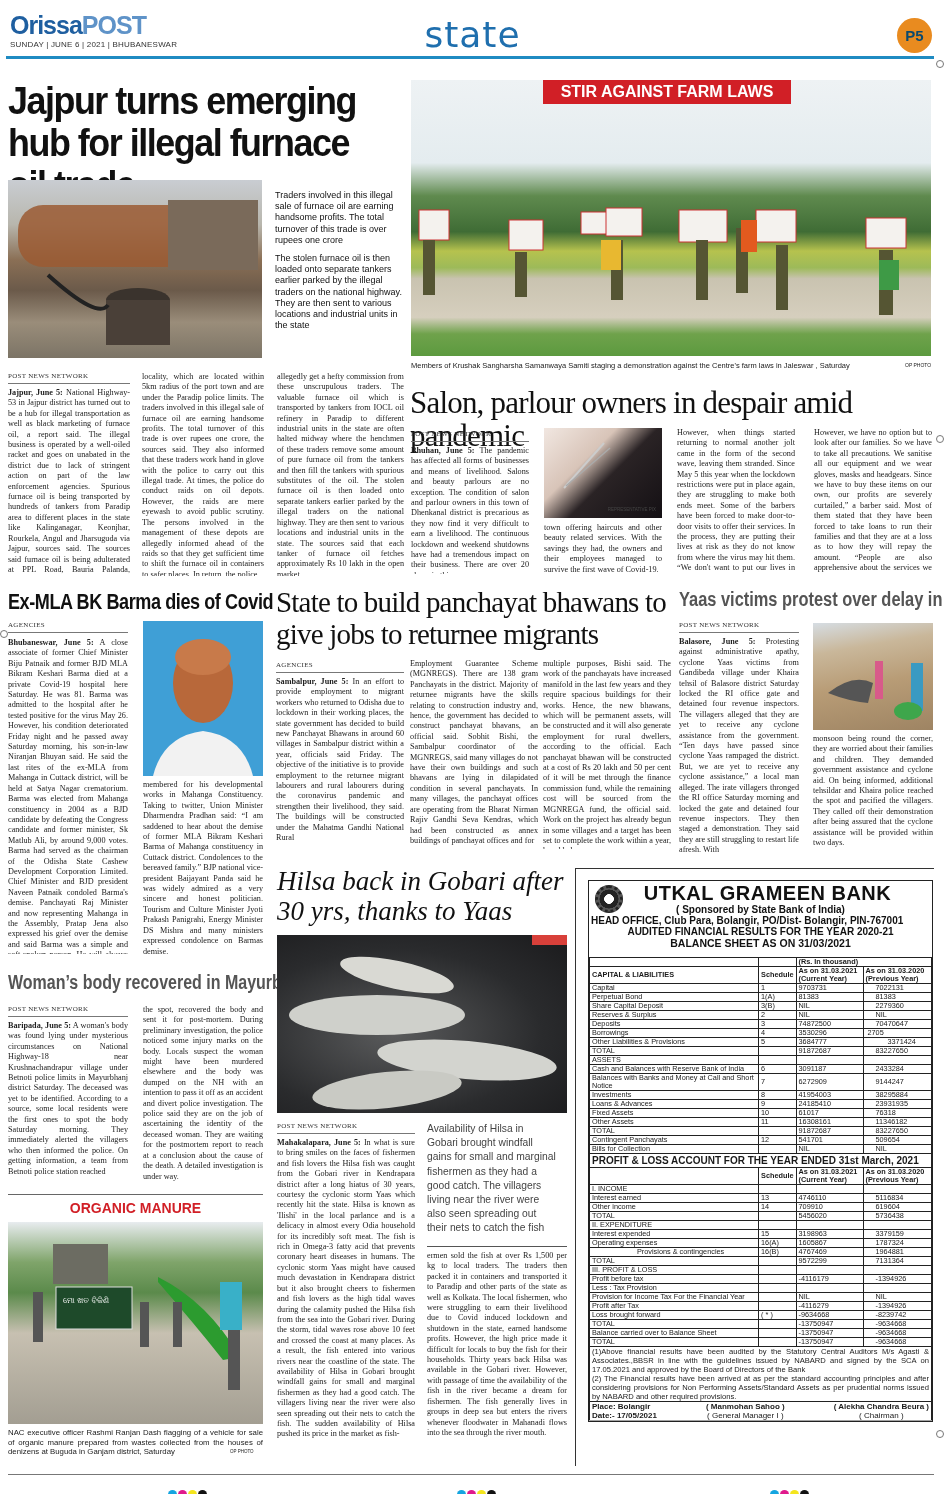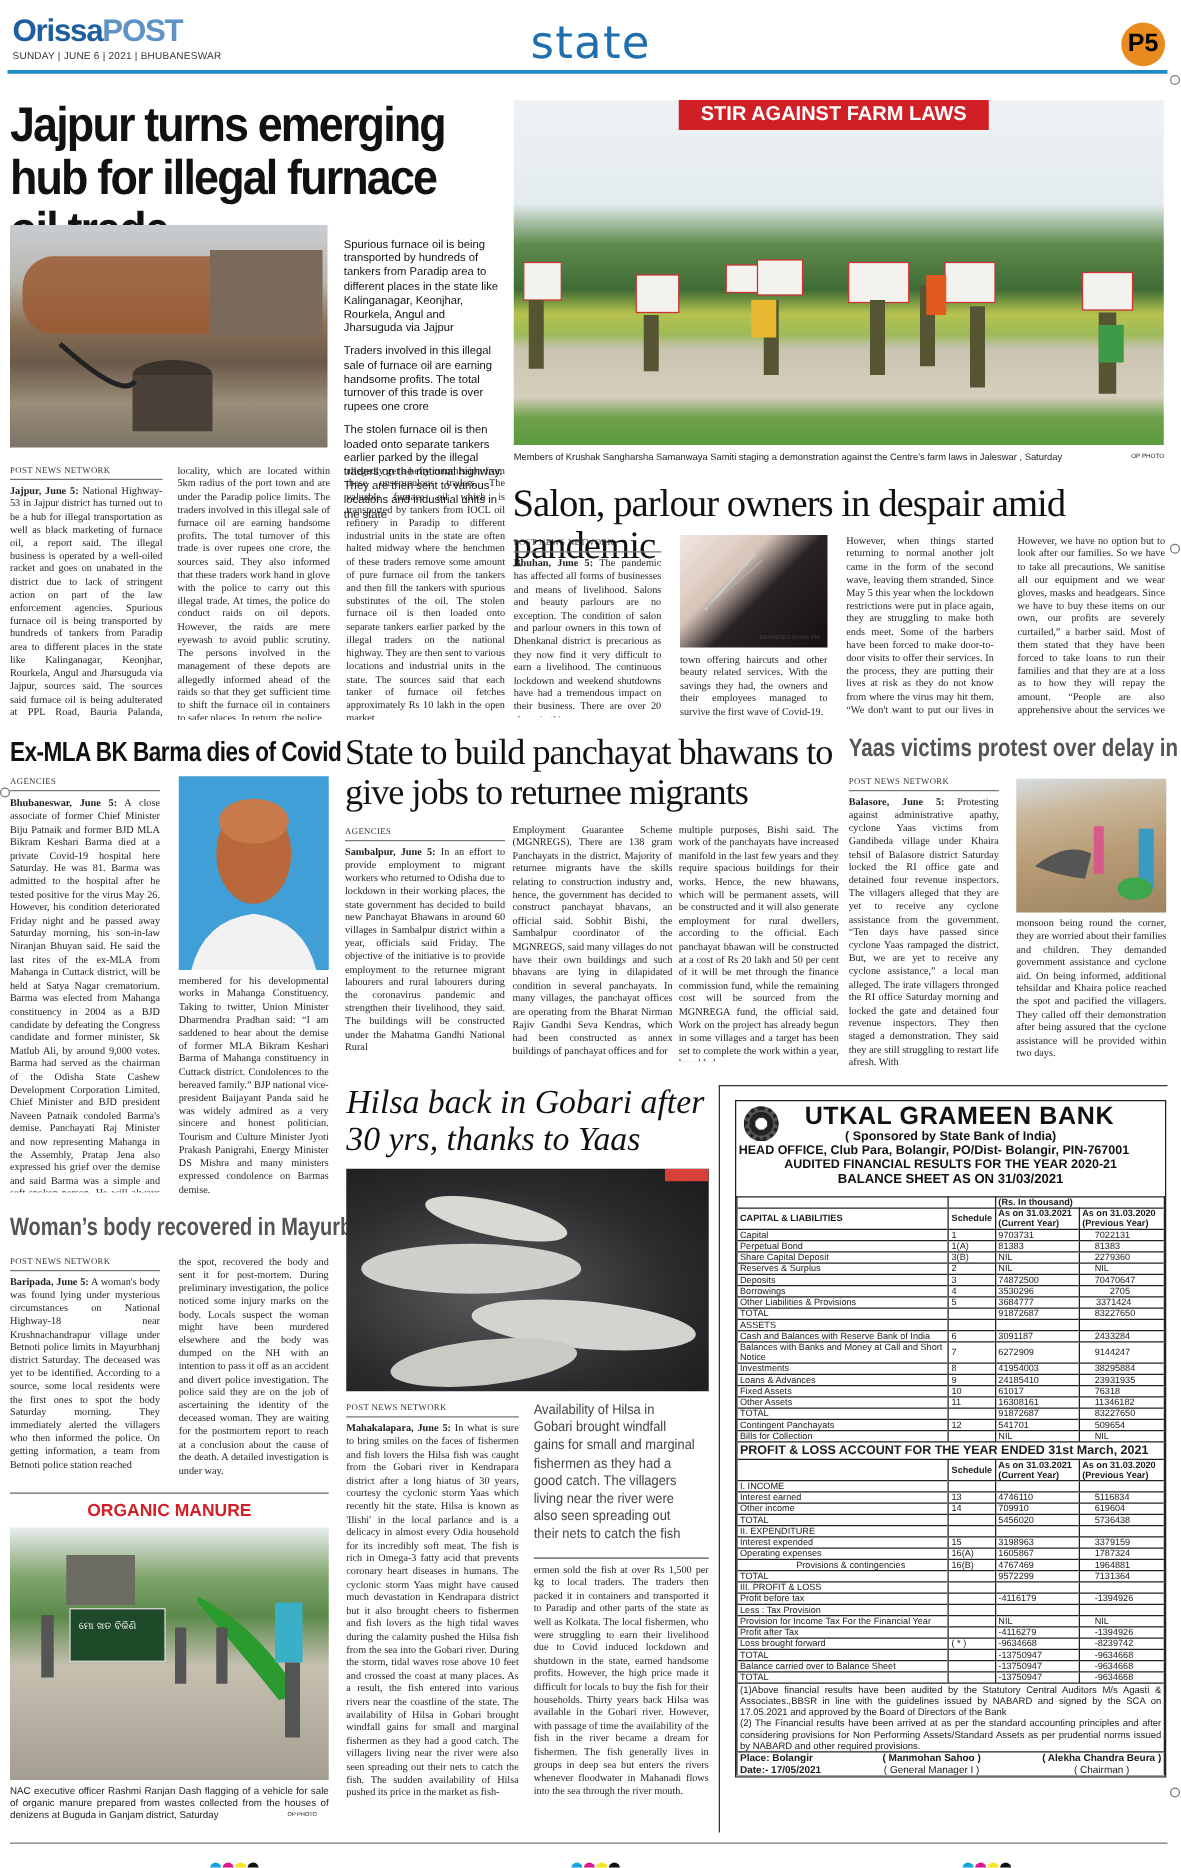--- a/index.html
+++ b/index.html
@@ -2,21 +2,21 @@
 <html><head>
 <meta charset="utf-8">
 <style>
 *{box-sizing:border-box;margin:0;padding:0}
 body{width:945px;height:1494px;background:#fff;position:relative;overflow:hidden;font-family:"DejaVu Serif",serif;color:#1a1a1a}
 .abs{position:absolute}
 .masthead-logo{left:10px;top:12px;font-family:"Liberation Sans",sans-serif;font-weight:bold;font-size:25px;letter-spacing:-1px;line-height:26px}
 .logo-a{color:#1f5fa0}.logo-b{color:#5f93c8}
 .dateline{left:10px;top:40px;font-family:"Liberation Sans",sans-serif;font-size:8px;color:#333;letter-spacing:.2px}
 .section{left:0;width:945px;top:14px;text-align:center;font-family:"DejaVu Sans",sans-serif;font-size:36px;color:#1f6fae;font-weight:normal;letter-spacing:1px}
-.pbadge{left:897px;top:18px;width:35px;height:35px;border-radius:50%;background:#e98b1f;color:#000000;font-family:"Liberation Sans",sans-serif;font-weight:bold;font-size:20px;text-align:center;line-height:35px}
+.pbadge{left:897px;top:18px;width:35px;height:35px;border-radius:50%;background:#e98b1f;color:#0c4a6e;font-family:"Liberation Sans",sans-serif;font-weight:bold;font-size:15px;text-align:center;line-height:35px}
 .rule{left:6px;top:56px;width:928px;height:3px;background:#1f8bc2}
 .hl{font-family:"Liberation Serif",serif;font-weight:bold;color:#111;line-height:1.05}
 .hl-cond{font-family:"Liberation Sans",sans-serif;font-weight:bold;transform-origin:left top}
 .byline{font-family:"Liberation Serif",serif;font-size:7px;color:#333;letter-spacing:.3px;border-bottom:1px solid #777;padding-bottom:3px}
 .col{font-family:"Liberation Serif",serif;font-size:8.2px;line-height:10.4px;text-align:justify;color:#222;overflow:hidden}
 .col b{font-weight:bold}
 .photo{overflow:hidden}
 .caption{font-family:"Liberation Sans",sans-serif;font-size:7.5px;color:#222}
 .pull{font-family:"Liberation Sans",sans-serif;font-size:9px;line-height:11.2px;color:#111}
 .redbanner{background:#d11f26;color:#fff;font-family:"Liberation Sans",sans-serif;font-weight:bold;text-align:center}
@@ -39,21 +39,20 @@
 <div class="abs photo" style="left:8px;top:180px;width:254px;height:178px;background:linear-gradient(180deg,#c9cdd2 0%,#b8b6ad 25%,#8a6f55 45%,#6b5a4a 62%,#9a8d7a 80%,#7c7466 100%)">
   <svg width="254" height="178">
       <rect x="10" y="25" width="200" height="62" rx="25" fill="#9b5a33" opacity=".85"></rect>
       <rect x="160" y="20" width="90" height="70" fill="#7a6a5a"></rect>
       <ellipse cx="130" cy="120" rx="32" ry="12" fill="#3a332d"></ellipse>
       <rect x="98" y="120" width="64" height="45" fill="#4a4038"></rect>
       <path d="M40 95 Q90 140 100 125" stroke="#222" stroke-width="4" fill="none"></path>
     </svg>
 </div>
 <div class="abs" style="left:275px;top:190px;width:130px">
-  <p class="pull" style="margin-bottom:7px">Spurious furnace oil is being transported by hundreds of tankers from Paradip area to different places in the state like Kalinganagar, Keonjhar, Rourkela, Angul and Jharsuguda via Jajpur</p>
   <p class="pull" style="margin-bottom:7px">Traders involved in this illegal sale of furnace oil are earning handsome profits. The total turnover of this trade is over rupees one crore</p>
   <p class="pull">The stolen furnace oil is then loaded onto separate tankers earlier parked by the illegal traders on the national highway. They are then sent to various locations and industrial units in the state</p>
 </div>
 <div class="abs byline" style="left:8px;top:372px;width:122px">POST NEWS NETWORK</div>
 <div class="abs col" style="left:8px;top:388px;width:122px;height:188px"><b>Jajpur, June 5:</b> <span>National Highway-53 in Jajpur district has turned out to be a hub for illegal transportation as well as black marketing of furnace oil, a report said. The illegal business is operated by a well-oiled racket and goes on unabated in the district due to lack of stringent action on part of the law enforcement agencies. Spurious furnace oil is being transported by hundreds of tankers from Paradip area to different places in the state like Kalinganagar, Keonjhar, Rourkela, Angul and Jharsuguda via Jajpur, sources said. The sources said furnace oil is being adulterated at PPL Road, Bauria Palanda, Balijhara and Kali temple</span></div>
 <div class="abs col" style="left:142px;top:372px;width:122px;height:204px">locality, which are located within 5km radius of the port town and are under the Paradip police limits. The traders involved in this illegal sale of furnace oil are earning handsome profits. The total turnover of this trade is over rupees one crore, the sources said. They also informed that these traders work hand in glove with the police to carry out this illegal trade. At times, the police do conduct raids on oil depots. However, the raids are mere eyewash to avoid public scrutiny. The persons involved in the management of these depots are allegedly informed ahead of the raids so that they get sufficient time to shift the furnace oil in containers to safer places. In return, the police</div>
 <div class="abs col" style="left:277px;top:372px;width:127px;height:204px">allegedly get a hefty commission from these unscrupulous traders. The valuable furnace oil which is transported by tankers from IOCL oil refinery in Paradip to different industrial units in the state are often halted midway where the henchmen of these traders remove some amount of pure furnace oil from the tankers and then fill the tankers with spurious substitutes of the oil. The stolen furnace oil is then loaded onto separate tankers earlier parked by the illegal traders on the national highway. They are then sent to various locations and industrial units in the state. The sources said that each tanker of furnace oil fetches approximately Rs 10 lakh in the open market.</div>
 
 <div class="abs photo" style="left:411px;top:80px;width:520px;height:276px;background:linear-gradient(180deg,#eef2f4 0%,#e4ecef 30%,#5f8a4e 42%,#3f6c35 55%,#b6c24e 62%,#9dba59 68%,#c9c3b0 72%,#d6cfbe 86%,#6fa24b 92%,#5c9a3f 100%)">
   <svg width="520" height="276">
@@ -228,27 +227,27 @@
         <tr class="bt">
           <td style="white-space: normal;">Deposits</td>
           <td>3</td>
           <td>74872500</td>
           <td style="padding-left: 12px;">70470647</td>
         </tr>
         <tr class="bt">
           <td style="white-space: normal;">Borrowings</td>
           <td>4</td>
           <td>3530296</td>
-          <td style="padding-left: 24px; margin-top: 31px;">2705</td>
+          <td style="padding-left: 4px; margin-top: 31px;">2705</td>
         </tr>
         <tr class="bt">
           <td style="white-space: normal;">Other Liabilities &amp; Provisions</td>
           <td>5</td>
           <td>3684777</td>
-          <td style="padding-left: 13px; margin-left: 37px;">3371424</td>
+          <td style="padding-left: 24px; margin-left: 37px;">3371424</td>
         </tr>
         <tr class="bt">
           <td style="white-space: normal;">TOTAL</td>
           <td></td>
           <td>91872687</td>
           <td style="padding-left: 12px;">83227650</td>
         </tr>
         <tr class="bt">
           <td style="white-space: normal;">ASSETS</td>
           <td></td>

